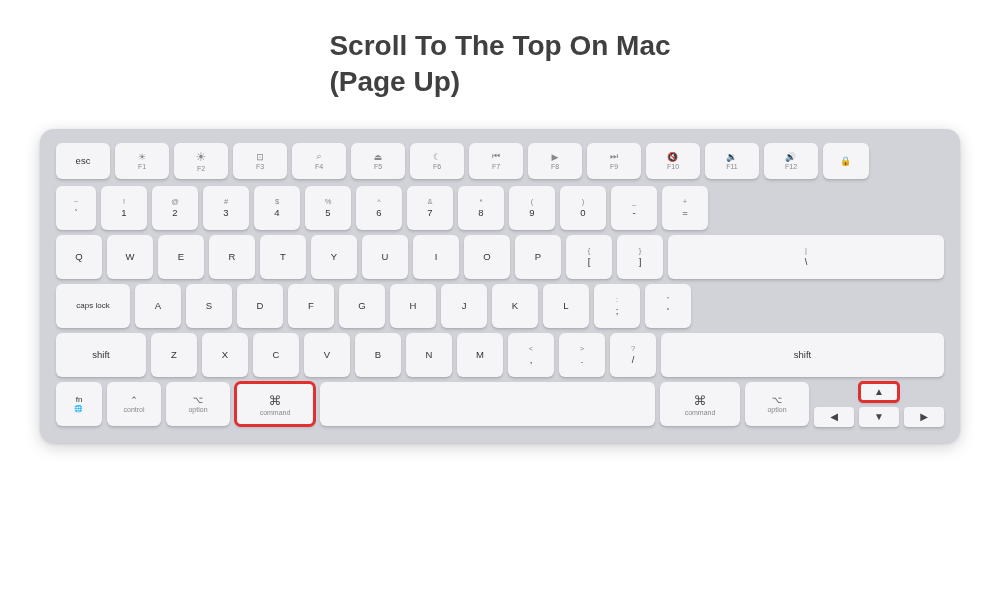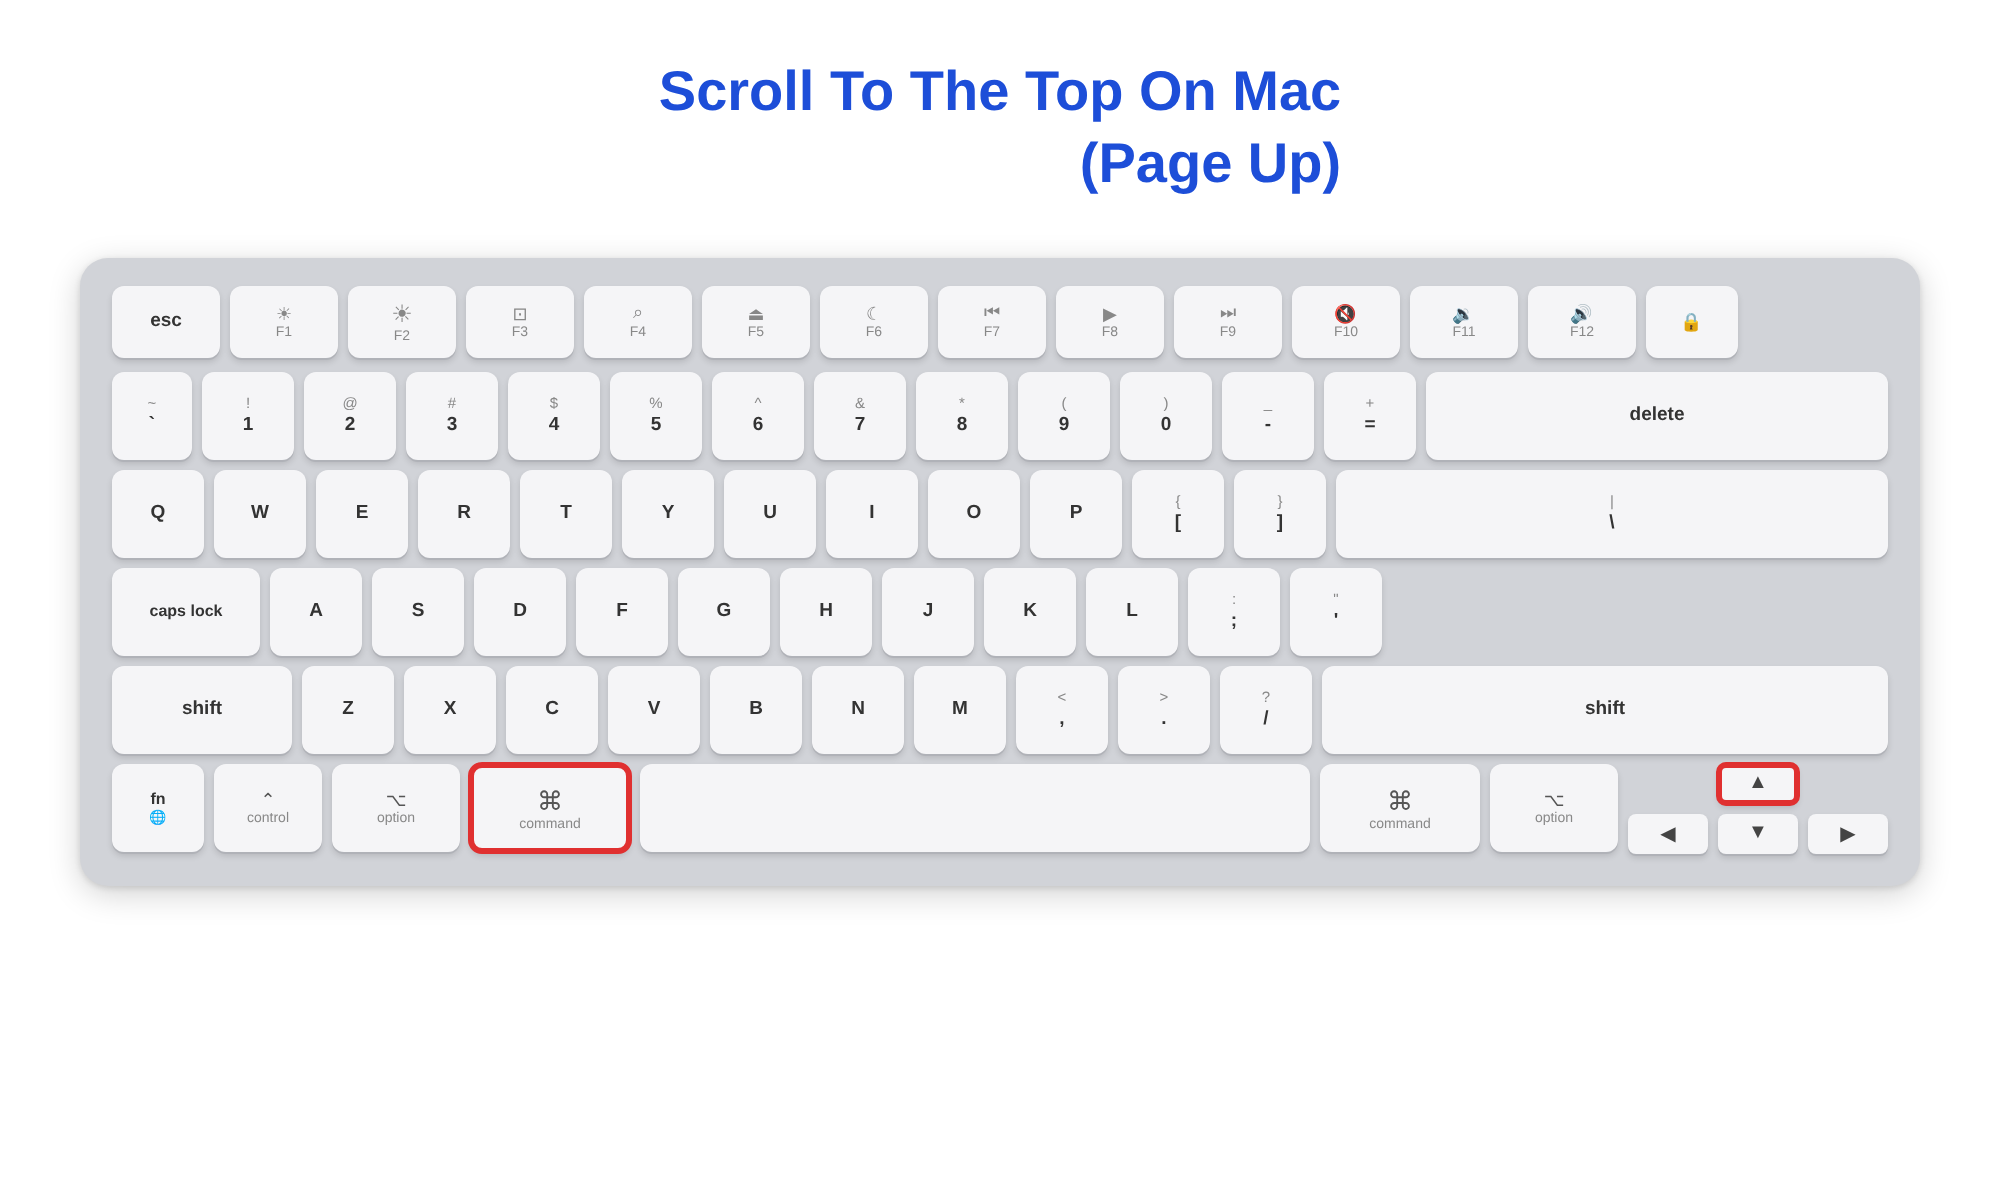--- a/index.html
+++ b/index.html
@@ -11,23 +11,23 @@
       display: flex;
       flex-direction: column;
       align-items: center;
       justify-content: flex-start;
       overflow: hidden;
     }
     .title {
       margin-top: 28px;
       font-size: 28px;
       font-weight: 900;
-      text-align: right;
+      text-align: left;
       line-height: 1.3;
-      color: #1d4ed8;
+      color: #404040;
     }
     .keyboard-wrapper {
       margin-top: 28px;
       background: #d1d3d8;
       border-radius: 14px;
       padding: 14px 16px 16px 16px;
       box-shadow: 0 4px 16px rgba(0,0,0,0.18), 0 1px 3px rgba(0,0,0,0.12);
       display: flex;
       flex-direction: column;
       gap: 5px;
@@ -54,21 +54,21 @@
       min-width: 40px;
       flex-shrink: 0;
     }
     .key .top-label {
       font-size: 7.5px;
       color: #888;
       margin-bottom: 1px;
     }
     .key .main-label {
       font-size: 9.5px;
-      font-weight: 700;
+      font-weight: 400;
       color: #333;
     }
     .key .sub-label {
       font-size: 7px;
       color: #888;
       margin-top: 1px;
     }
     .key .icon {
       font-size: 11px;
       color: #555;
@@ -251,23 +251,20 @@
         <span class="main-label">0</span>
       </div>
     <div class="key w46">
         <span class="top-label">_</span>
         <span class="main-label">-</span>
       </div>
     <div class="key w46">
         <span class="top-label">+</span>
         <span class="main-label">=</span>
       </div>
-    <div class="key" style="flex:1; height:44px;">
-        <span class="main-label">delete</span>
-      </div>
   </div>
 
   <div class="key-row">
     <div class="key w46">
         <span class="main-label">Q</span>
       </div>
     <div class="key w46">
         <span class="main-label">W</span>
       </div>
     <div class="key w46">

